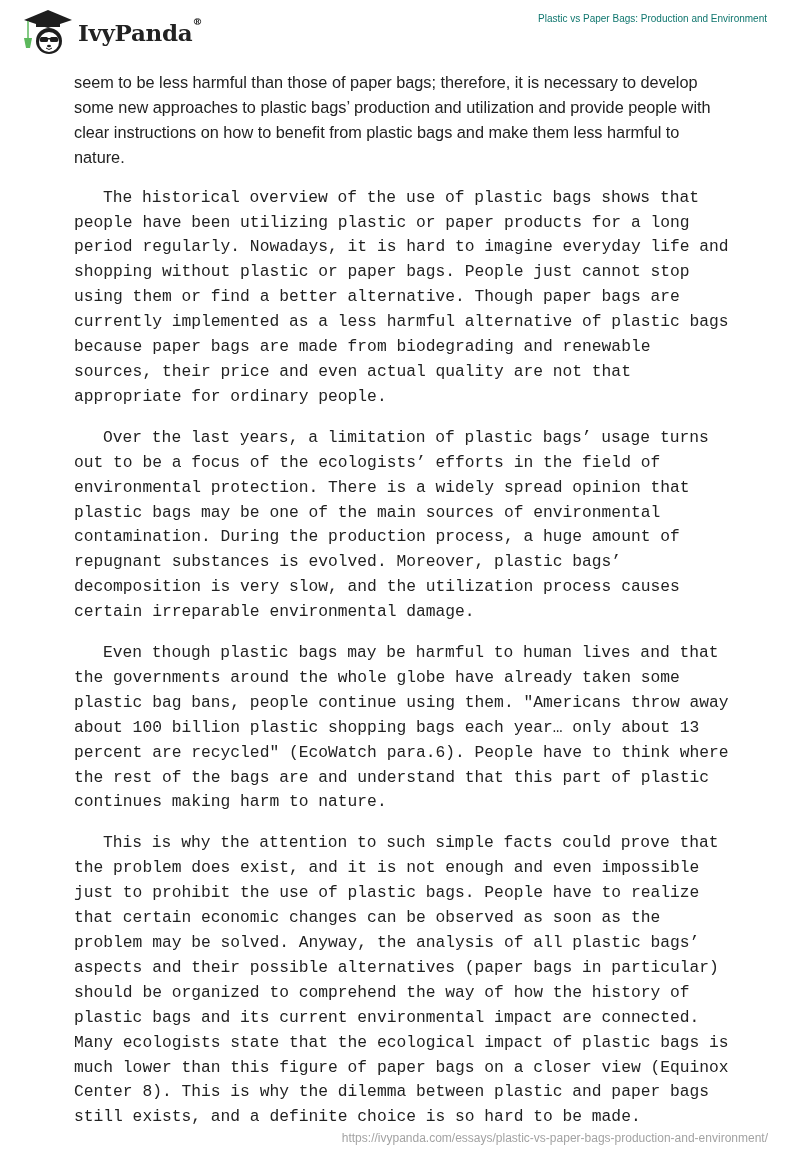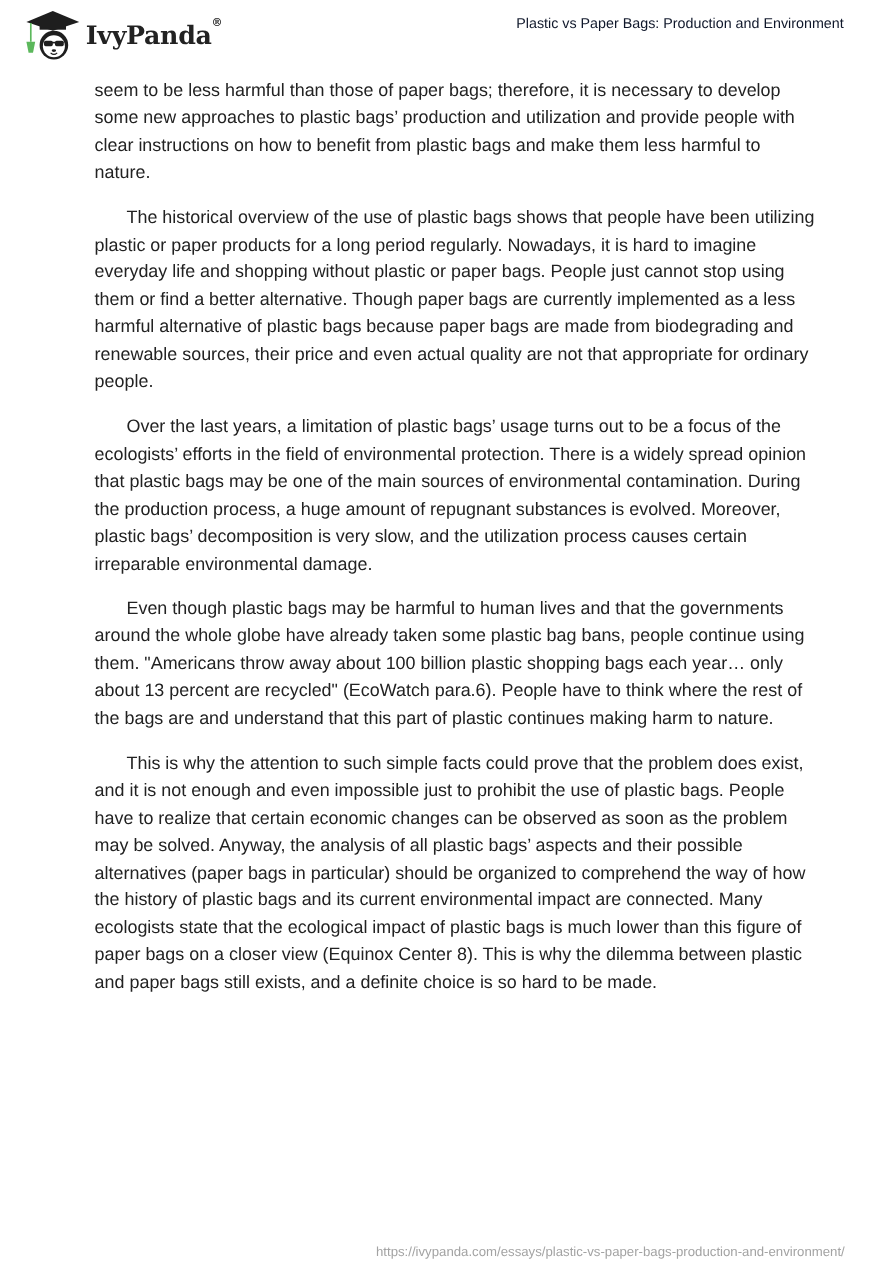--- a/index.html
+++ b/index.html
@@ -47,37 +47,38 @@
     .logo-reg {
       font-size: 10px;
       vertical-align: top;
       position: relative;
       top: -3px;
     }
     .doc-title {
       position: absolute;
       right: 33px;
       top: 13px;
-      font-size: 13px;
-      color: #0f172a;
+      font-size: 10px;
+      color: #0f766e;
     }
     .content {
       position: absolute;
-      left: 86px;
+      left: 74px;
       top: 70px;
       width: 660px;
       font-size: 16.3px;
       line-height: 24.9px;
       color: #222222;
     }
     .content p {
       margin: 0 0 16px 0;
     }
     .content p.indent {
       text-indent: 29px;
+      font-family: Liberation Mono, monospace;
     }
     .content h2 {
       font-size: 30px;
       font-weight: bold;
       margin: 11px 0 26px 0;
       line-height: 36px;
       color: #222222;
     }
     .footer-url {
       position: absolute;

